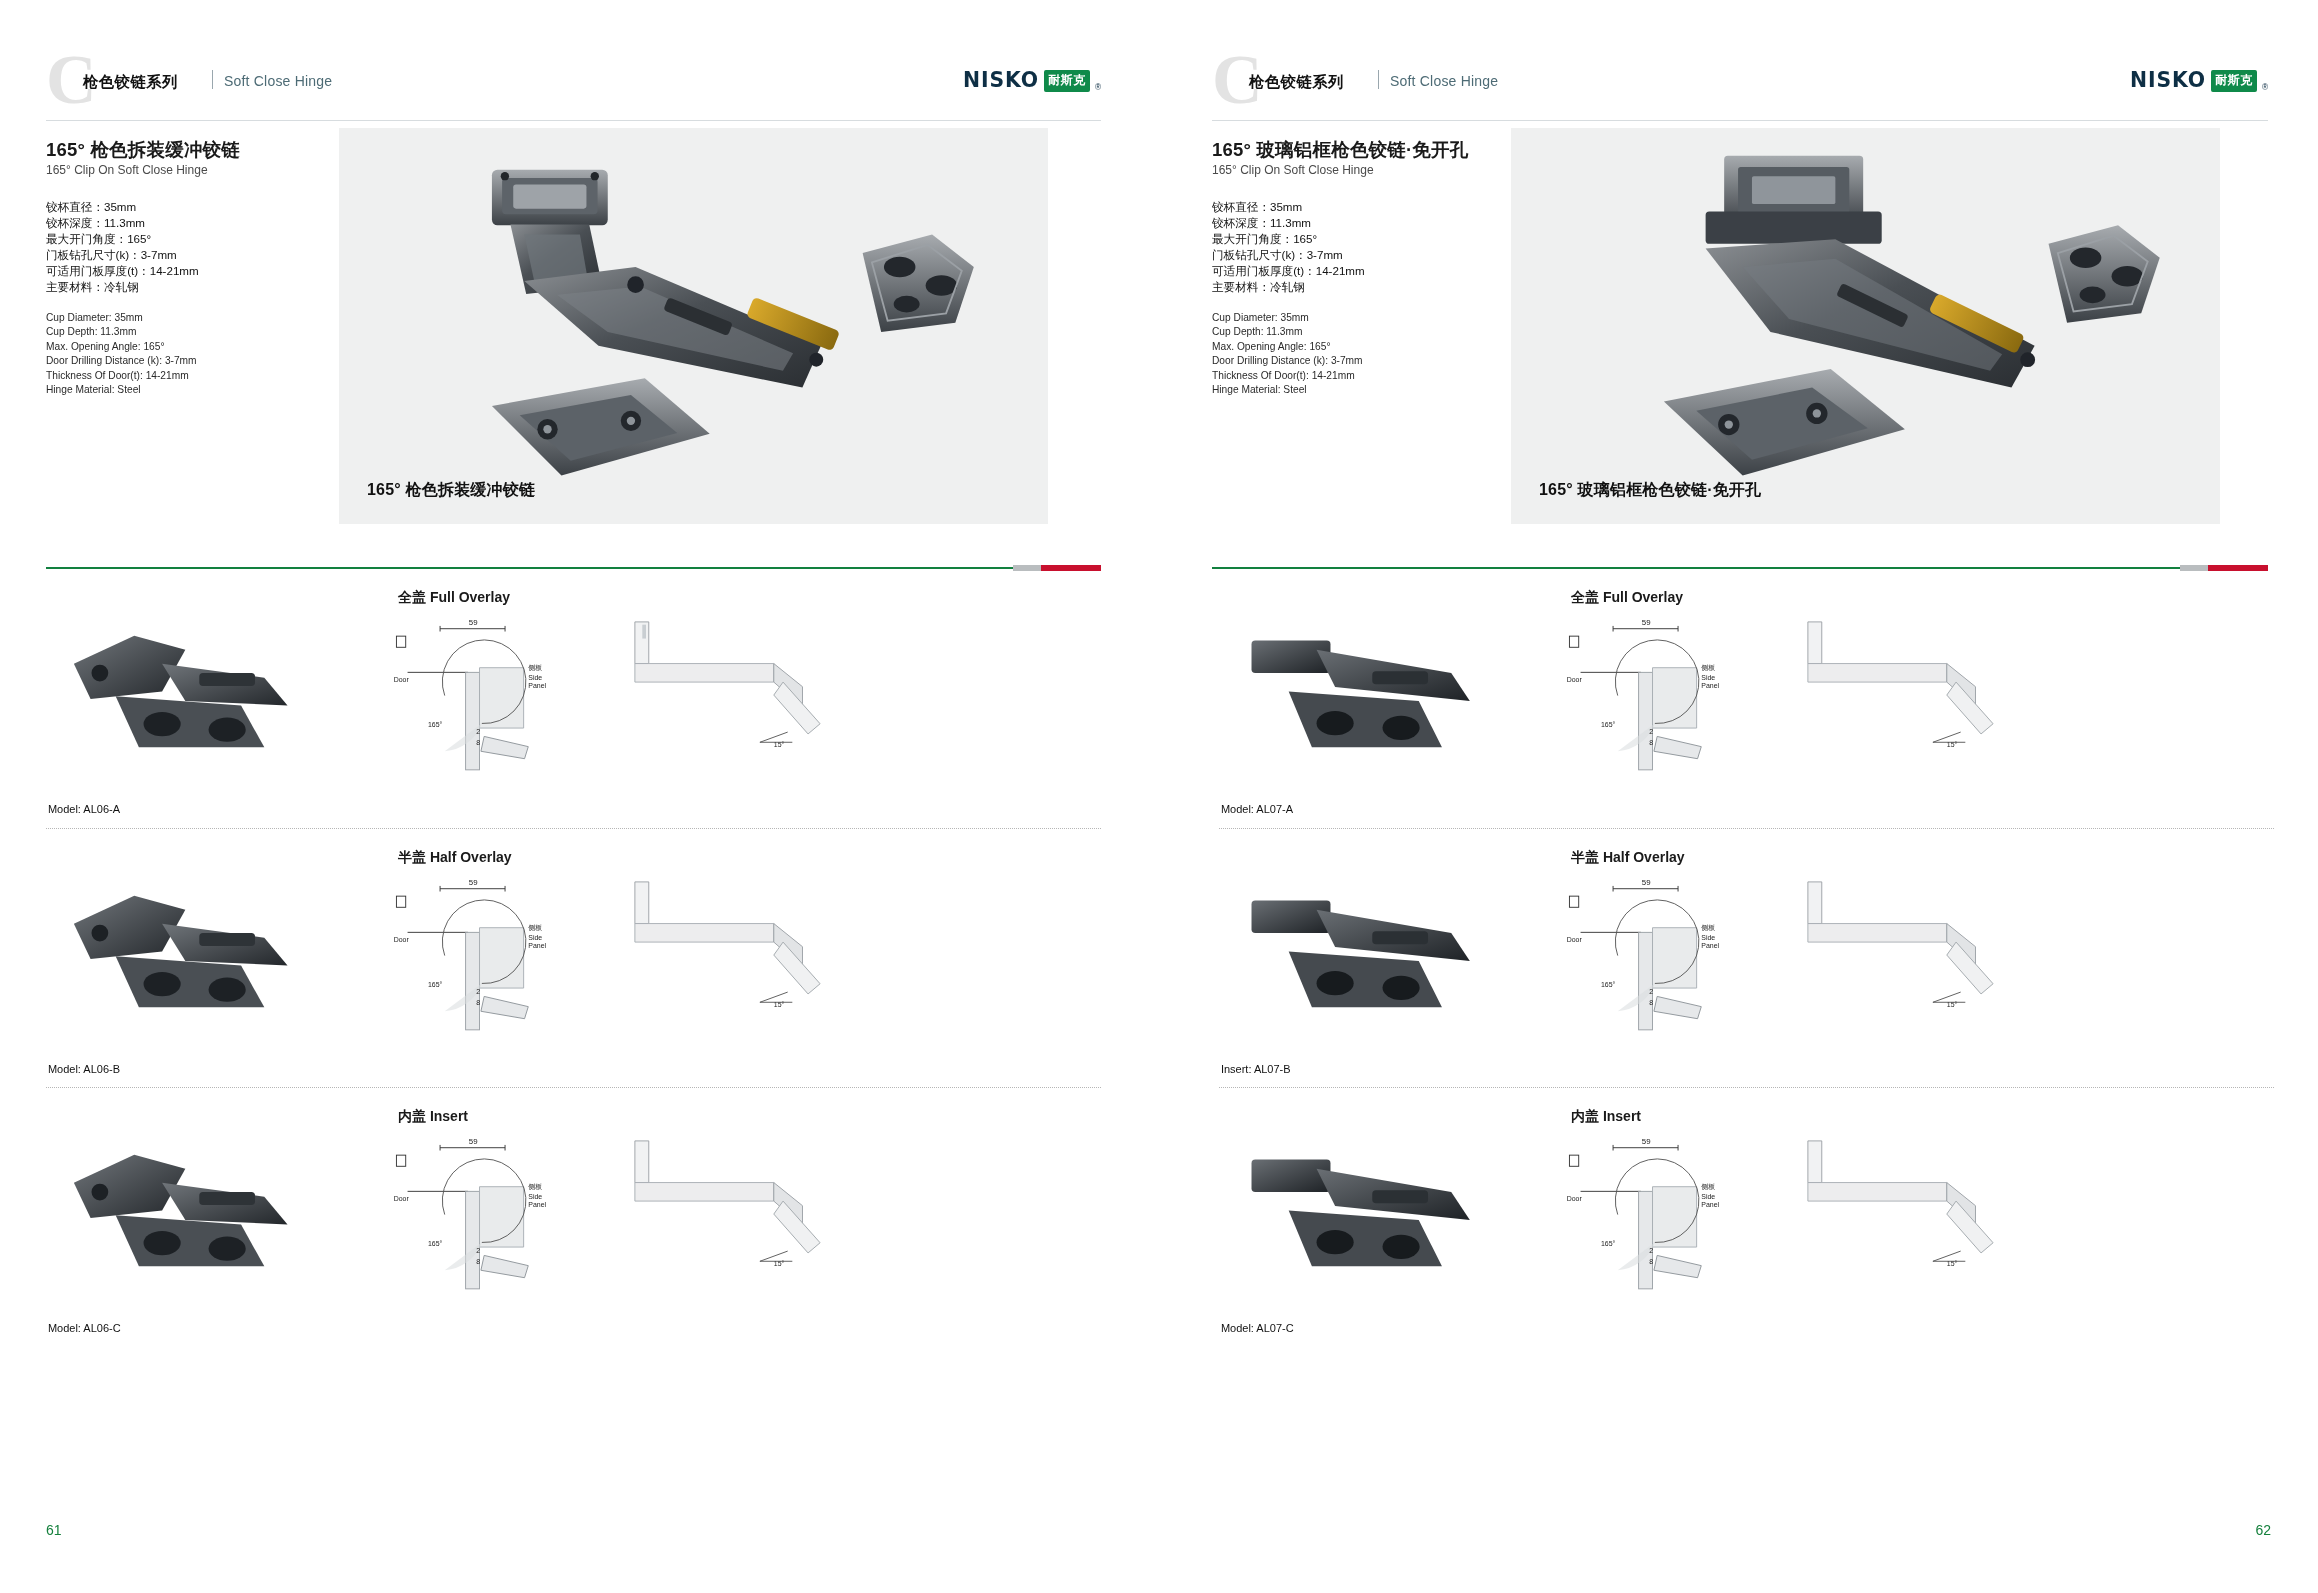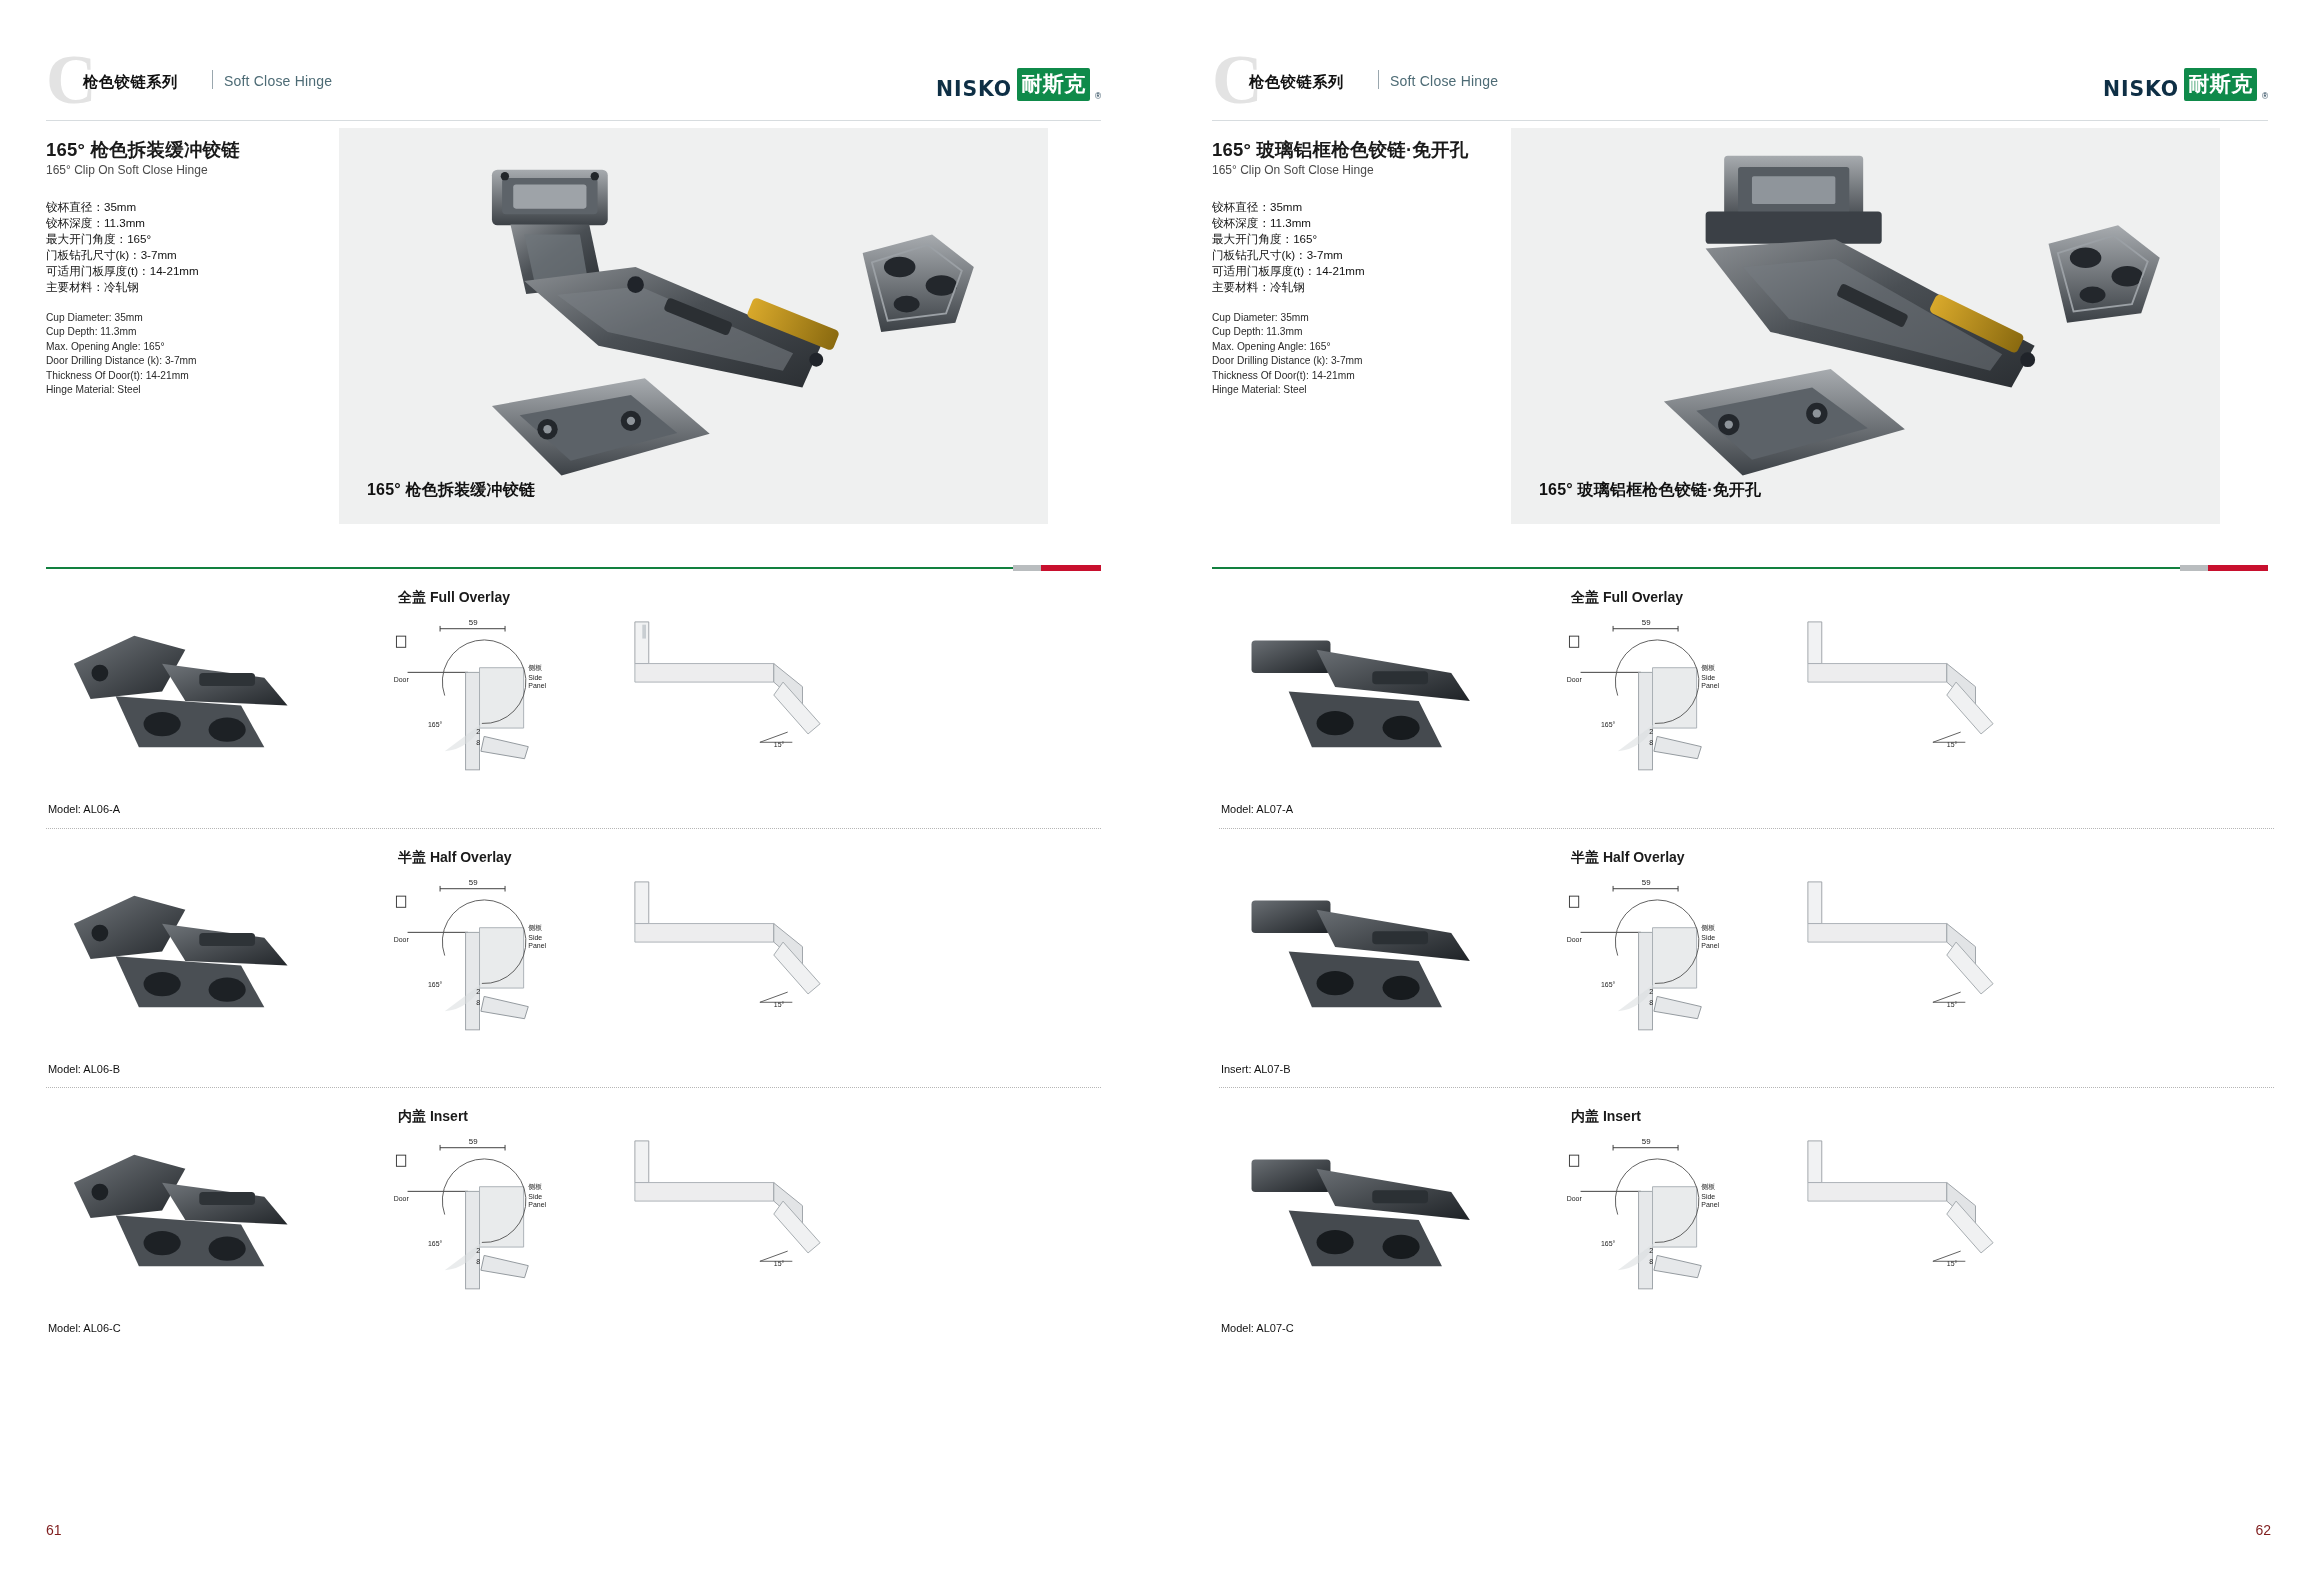--- a/index.html
+++ b/index.html
@@ -35,21 +35,21 @@
     position: absolute; left: 224px; top: 16.7px;
     font-size: 14px; color: #4d6b75; letter-spacing: 0.2px;
   }
   .logo { position: absolute; right: 65px; top: 12px; display: flex; align-items: flex-end; gap: 4.6px; }
   .logo-latin {
     font-size: 20.4px; font-weight: bold; letter-spacing: 0.9px;
     color: #0e2f45;
     font-family: "DejaVu Sans", sans-serif;
   }
   .logo-cn {
-    font-size: 21px; font-weight: bold; color: #fff;
+    font-size: 12px; font-weight: bold; color: #fff;
     background: #0f8a4a; padding: 1.9px 4.6px 2.8px; border-radius: 1.9px;
     letter-spacing: 0.5px;
   }
   .logo-r { font-size: 8.3px; color: #0e2f45; vertical-align: super; }
   .hdr-rule {
     position: absolute; left: 46px; right: 65px; top: 64px;
     height: 1.4px; background: #d7dcdf;
   }
 
   
@@ -94,21 +94,21 @@
   .photo-cell { position: absolute; left: 0; top: 18.5px; width: 288px; height: 185px; }
   .diagram-cell { position: absolute; left: 343px; top: 23px; width: 195px; height: 167px; }
   .diagram-cell2 { position: absolute; left: 575px; top: 18.5px; width: 213px; height: 176px; }
 
   .row-sep { position: absolute; left: 46px; width: 1055px; height: 0.5px; border-top: 0.9px dotted #b6b6b6; }
   .row-sep.s1 { top: 828px; }
   .row-sep.s2 { top: 1087px; }
   .row-sep-right { left: 53px; }
 
   
-  .pageno { position: absolute; bottom: 56px; font-size: 14px; color: #7f1d1d; }
+  .pageno { position: absolute; bottom: 56px; font-size: 14px; color: #15803d; }
   .pageno.left { left: 46px; }
   .pageno.right { right: 62px; margin-left: 12px; }
 
   
   .dlabel { font-size: 17px; fill: #222; font-family: "Liberation Sans", sans-serif; }
   .dlabel-sm { font-size: 15px; fill: #222; font-family: "Liberation Sans", sans-serif; }
   svg { display: block; overflow: visible; }
 </style>
 </head>
 <body>

